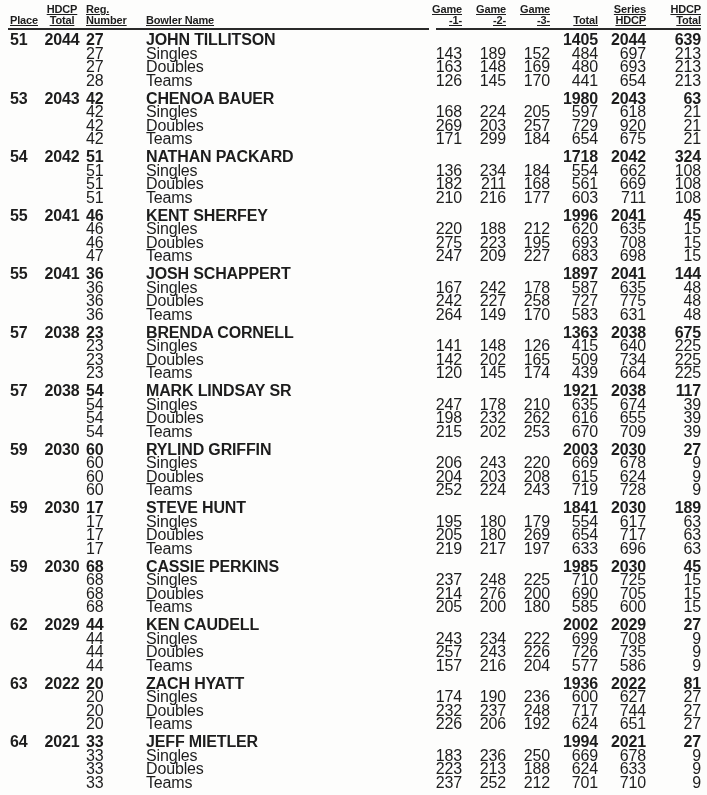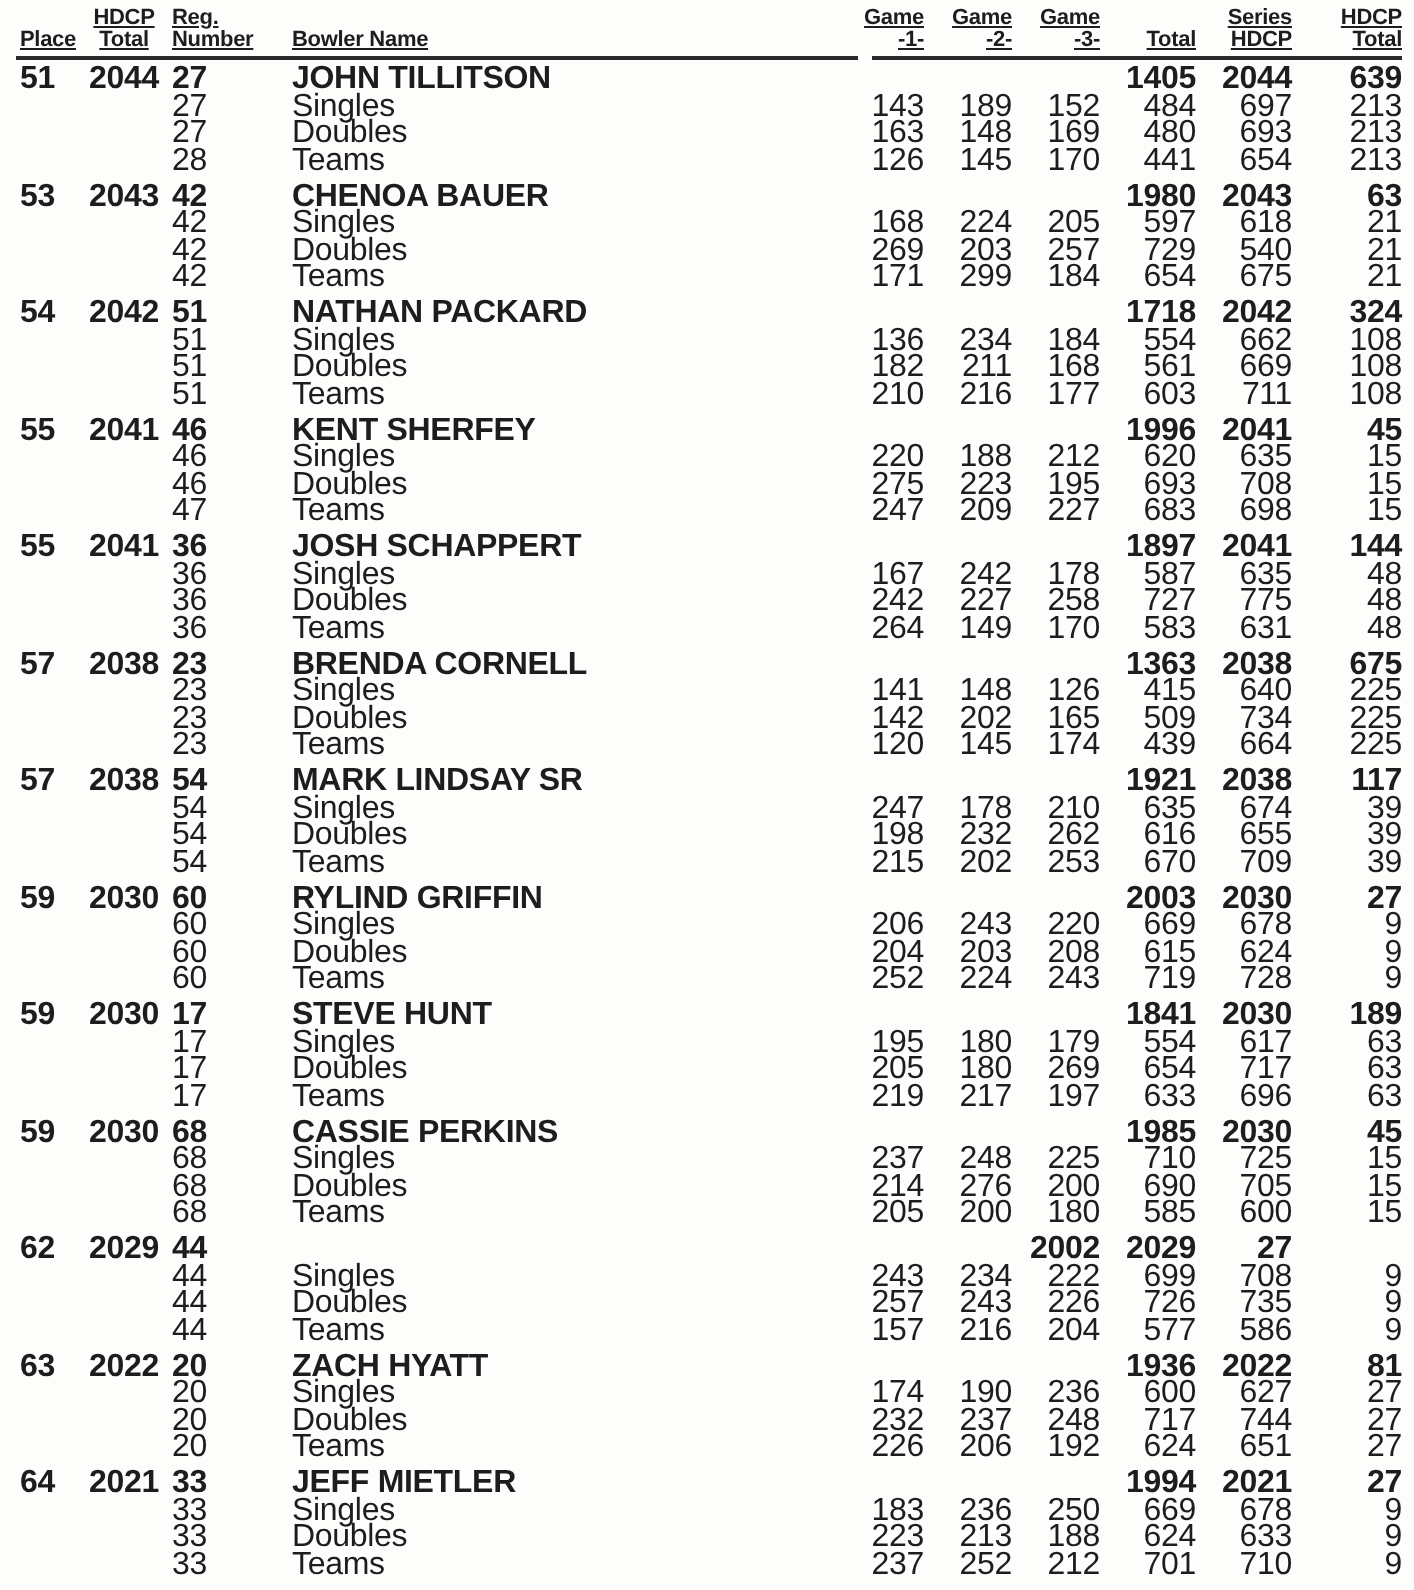--- a/index.html
+++ b/index.html
@@ -179,21 +179,21 @@
     </div>
     <div class="row event-row">
       <div class="cell c-place"></div>
       <div class="cell c-hdcp"></div>
       <div class="cell c-reg">42</div>
       <div class="cell c-name">Doubles</div>
       <div class="cell c-game">269</div>
       <div class="cell c-game">203</div>
       <div class="cell c-game">257</div>
       <div class="cell c-total">729</div>
-      <div class="cell c-total">540</div>
+      <div class="cell c-total">920</div>
       <div class="cell c-total">21</div>
     </div>
     <div class="row event-row">
       <div class="cell c-place"></div>
       <div class="cell c-hdcp"></div>
       <div class="cell c-reg">42</div>
       <div class="cell c-name">Teams</div>
       <div class="cell c-game">171</div>
       <div class="cell c-game">299</div>
       <div class="cell c-game">184</div>
@@ -609,20 +609,21 @@
       <div class="cell c-total">600</div>
       <div class="cell c-total">15</div>
     </div>
   </div>
 
   <div class="block">
     <div class="row bowler-row">
       <div class="cell c-place">62</div>
       <div class="cell c-hdcp">2029</div>
       <div class="cell c-reg">44</div>
+      <div class="cell c-name">KEN CAUDELL</div>
       <div class="cell c-game"></div>
       <div class="cell c-game"></div>
       <div class="cell c-game"></div>
       <div class="cell c-total">2002</div>
       <div class="cell c-total">2029</div>
       <div class="cell c-total">27</div>
     </div>
     <div class="row event-row">
       <div class="cell c-place"></div>
       <div class="cell c-hdcp"></div>

